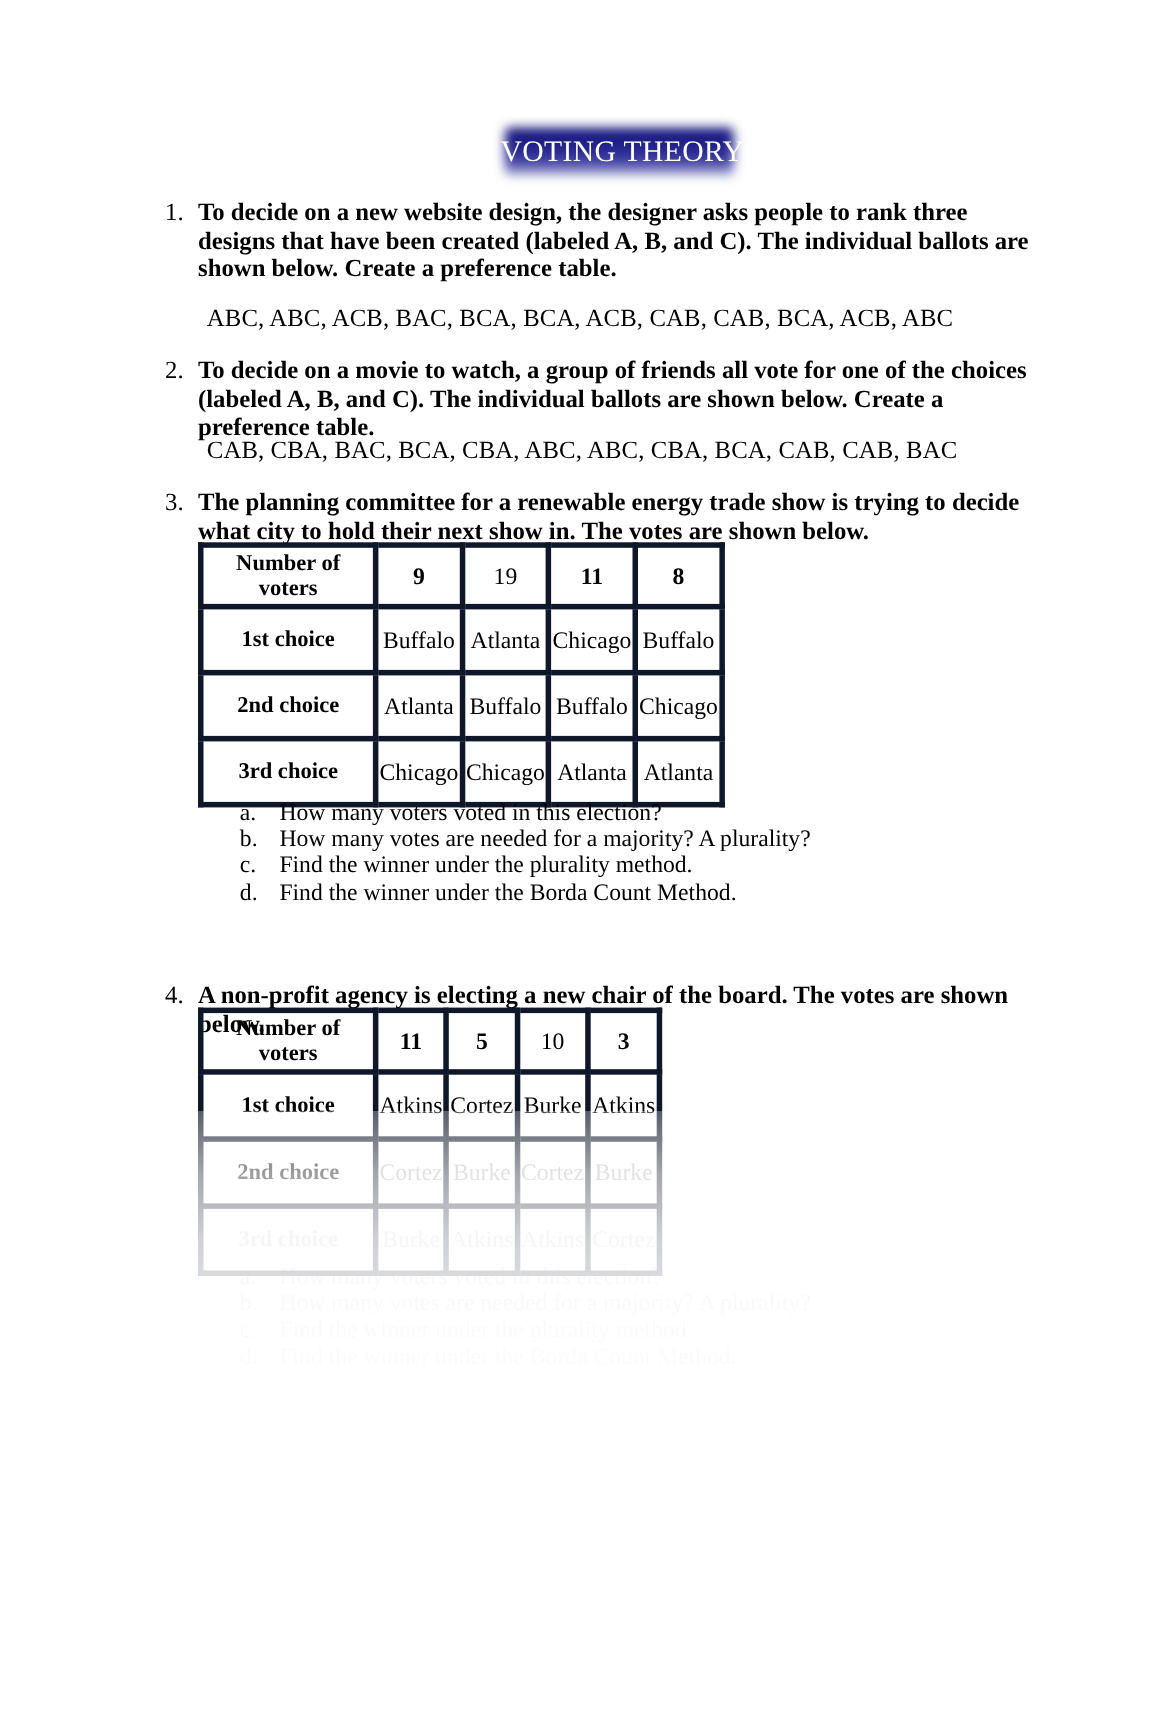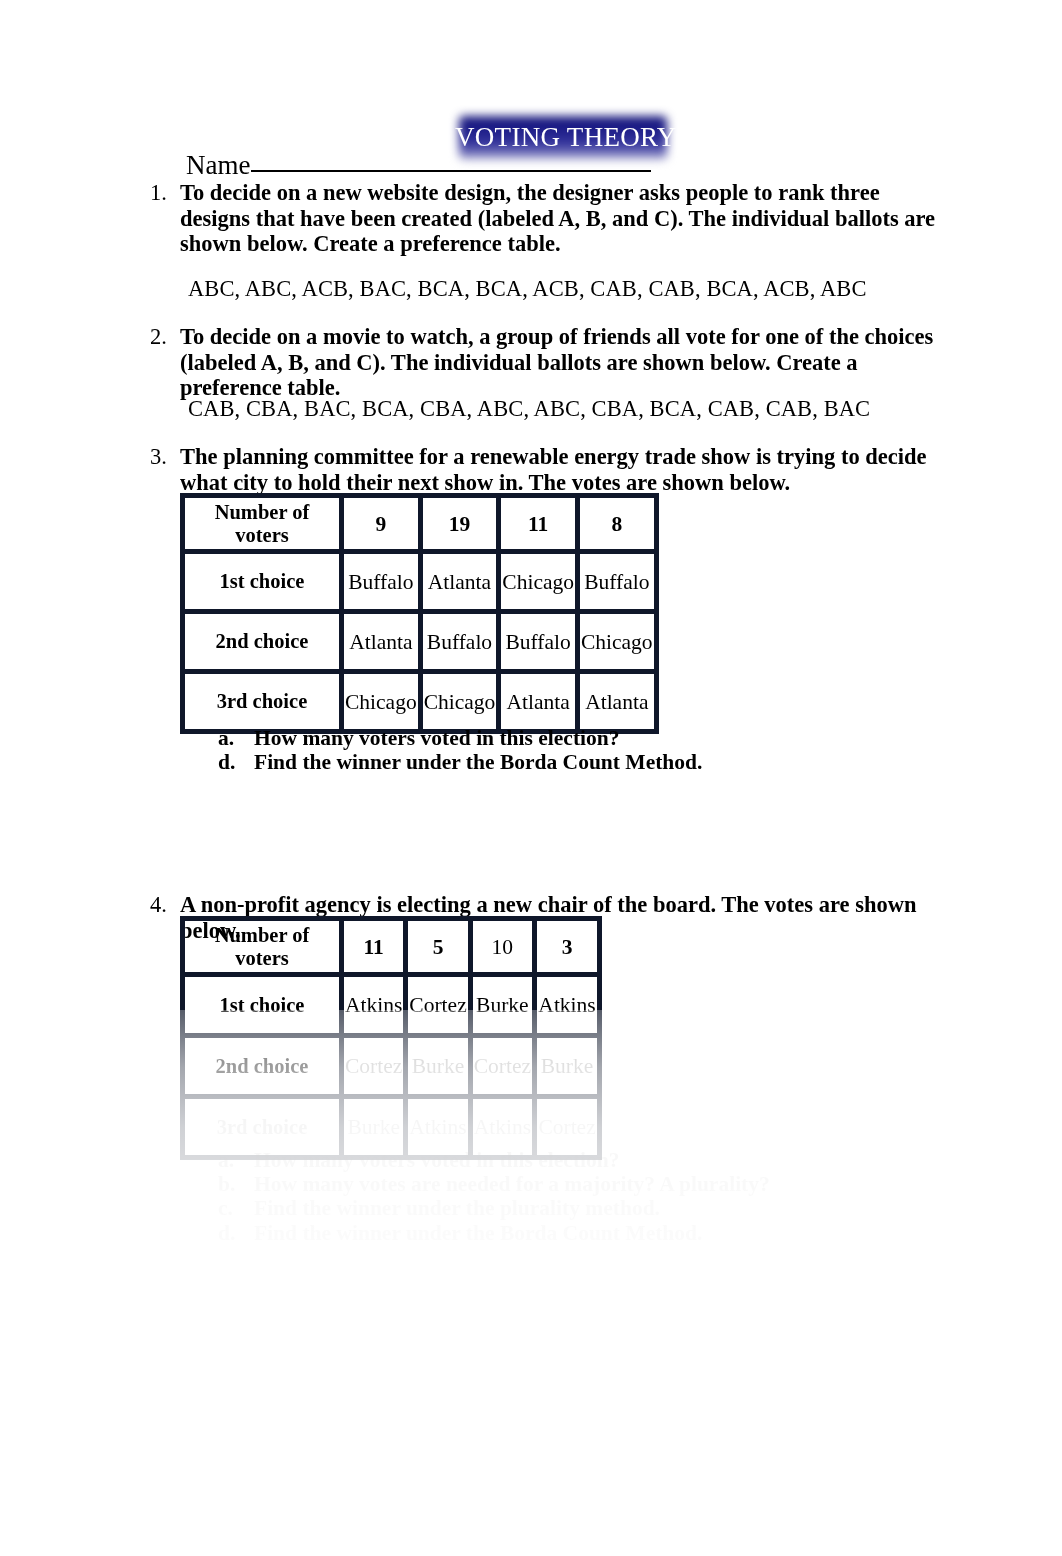--- a/index.html
+++ b/index.html
@@ -99,21 +99,20 @@
 
   
   .sublist {
     position: absolute;
     font-size: 21.5px;
     line-height: 24.2px;
   }
   .subrow {
     position: relative;
     white-space: nowrap;
-    font-weight: bold;
   }
   .sublabel {
     display: inline-block;
     width: 36px;
   }
 
   
   .ptable {
     position: absolute;
     border-collapse: collapse;
@@ -178,23 +177,20 @@
 </head>
 <body>
 
 <div class="page">
 
   <div class="title-wrap">
     <div class="title-glow"></div>
     <div class="title-text">VOTING THEORY</div>
   </div>
 
-  <div class="name-line">
-    <span>Name</span><span class="name-rule"></span>
-  </div>
 
   <div class="qitem" style="left:150px; top:180px; width:790px;">
     <span class="qnum">1.</span>
     <div class="qbody">To decide on a new website design, the designer asks people to rank three designs that have been created (labeled A, B, and C).  The individual ballots are shown below.  Create a preference table.</div>
   </div>
   <div class="ballots" style="left:188px; top:276px;">ABC,  ABC,  ACB,  BAC,  BCA,  BCA,  ACB,  CAB,  CAB,  BCA, ACB,  ABC</div>
 
   <div class="qitem" style="left:150px; top:324px; width:790px;">
     <span class="qnum">2.</span>
     <div class="qbody">To decide on a movie to watch, a group of friends all vote for one of the choices (labeled A, B, and C).  The individual ballots are shown below.  Create a preference table.</div>
@@ -204,21 +200,21 @@
   <div class="qitem" style="left:150px; top:444px; width:790px;">
     <span class="qnum">3.</span>
     <div class="qbody">The planning committee for a renewable energy trade show is trying to decide what city to hold their next show in.  The votes are shown below.</div>
   </div>
 
   <table class="ptable" id="table-q3">
     <tbody>
       <tr class="hdr">
         <td class="rowhead">Number of voters</td>
         <td class="c1" style="font-weight:bold;">9</td>
-        <td class="c2" style="font-weight:bold;margin-left:32px;">19</td>
+        <td class="c2" style="font-weight:normal;margin-left:32px;">19</td>
         <td class="c3" style="font-weight:bold;">11</td>
         <td class="c4" style="font-weight:bold;">8</td>
       </tr>
       <tr class="body">
         <td class="rowhead">1st choice</td>
         <td class="c1">Buffalo</td>
         <td class="c2">Atlanta</td>
         <td class="c3">Chicago</td>
         <td class="c4">Buffalo</td>
       </tr>
@@ -235,20 +231,26 @@
         <td class="c2">Chicago</td>
         <td class="c3">Atlanta</td>
         <td class="c4">Atlanta</td>
       </tr>
     </tbody>
   </table>
 
   <div class="sublist" style="left:218px; top:726px;">
     <div class="subrow">
       <span class="sublabel">a.</span><span>How many voters voted in this election?</span>
+    </div>
+    <div class="subrow">
+      <span class="sublabel">b.</span><span>How many votes are needed for a majority?  A plurality?</span>
+    </div>
+    <div class="subrow">
+      <span class="sublabel">c.</span><span>Find the winner under the plurality method.</span>
     </div>
     <div class="subrow">
       <span class="sublabel">d.</span><span>Find the winner under the Borda Count Method.</span>
     </div>
   </div>
 
   <div class="qitem" style="left:150px; top:892px; width:790px;">
     <span class="qnum">4.</span>
     <div class="qbody">A non-profit agency is electing a new chair of the board.  The votes are shown below.</div>
   </div>

